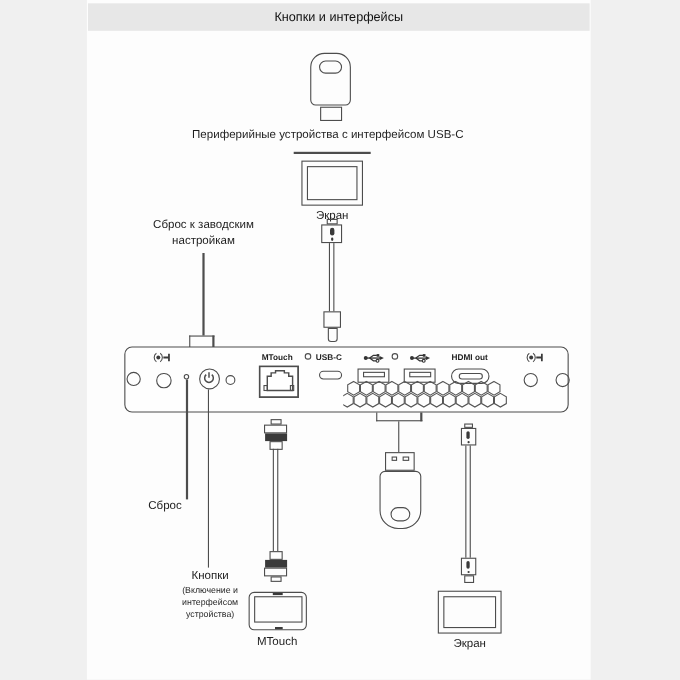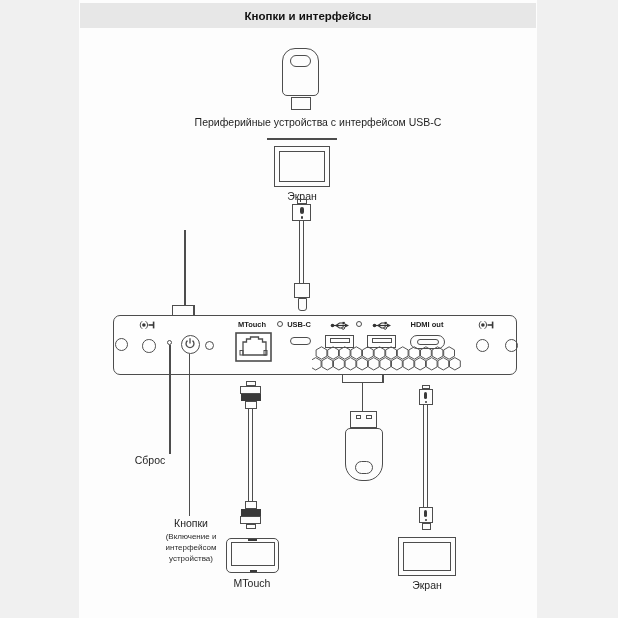--- a/index.html
+++ b/index.html
@@ -5,21 +5,21 @@
   :root{
     --ln:#4d4d4d;
     --txt:#1f1f1f;
   }
   html,body{margin:0;padding:0;}
   body{background:#e9e9e9;font-family:"Liberation Sans",sans-serif;}
   .page{position:relative;width:618px;height:618px;background:#f0f0f0;overflow:hidden;margin:0 auto;}
   .abs{position:absolute;box-sizing:border-box;}
   .content{left:79px;top:0;width:458px;height:618px;background:#fdfdfd;}
   .headerbar{left:80px;top:3px;width:456px;height:25px;background:#e7e7e7;display:flex;align-items:center;justify-content:center;}
-  .headerbar .title{font-size:11.5px;font-weight:bold;color:#111;text-align:center;}
+  .headerbar .title{font-size:11.5px;font-weight:normal;color:#111;text-align:center;}
   .lbl{font-size:10.5px;color:var(--txt);text-align:center;line-height:15px;}
   .plbl{font-size:7.5px;font-weight:bold;color:#222;text-align:center;line-height:9px;}
   .note{font-size:8px;color:#2a2a2a;text-align:center;line-height:11px;}
   .bx{border:1.5px solid var(--ln);background:transparent;}
   .circ{border:1.4px solid var(--ln);border-radius:50%;}
   .ln{background:var(--ln);}
   .cable{border-left:1.3px solid var(--ln);border-right:1.3px solid var(--ln);}
   .dark{background:#3a3a3a;}
   svg{display:block;}
 </style>
@@ -29,35 +29,39 @@
 <div class="page">
   <div class="abs content"></div>
 
   <div class="abs headerbar">
     <span class="title">Кнопки и интерфейсы</span>
   </div>
 
   <div class="abs bx" style="left:282px;top:48px;width:37px;height:48px;border-width:1.6px;border-radius:13px 13px 5px 5px;"></div>
   <div class="abs bx" style="left:290px;top:55px;width:21px;height:12px;border-radius:7px;"></div>
   <div class="abs bx" style="left:291px;top:97px;width:20px;height:13px;"></div>
-  <div class="abs lbl" style="left:168px;top:115px;width:300px;">Периферийные устройства с интерфейсом USB-C</div>
+  <div class="abs lbl" style="left:148px;top:115px;width:300px;">Периферийные устройства с интерфейсом USB-C</div>
   <div class="abs ln" style="left:267px;top:138px;width:70px;height:1.6px;"></div>
 
   <div class="abs bx" style="left:274px;top:146px;width:56px;height:41px;border-width:1.7px;"></div>
   <div class="abs bx" style="left:279px;top:151px;width:46px;height:31px;border-width:1.1px;"></div>
   <div class="abs lbl" style="left:262px;top:189px;width:80px;">Экран</div>
 
   <div class="abs bx" style="left:297px;top:199px;width:10px;height:5px;border-width:1.3px;"></div>
   <div class="abs bx" style="left:292px;top:204px;width:19px;height:17px;"></div>
   <div class="abs dark" style="left:300px;top:207px;width:3.5px;height:7px;border-radius:2px;"></div>
   <div class="abs dark" style="left:300.5px;top:216px;width:2.5px;height:2.5px;border-radius:50%;"></div>
   <div class="abs cable" style="left:298.5px;top:221px;width:5.5px;height:62px;"></div>
   <div class="abs bx" style="left:294px;top:283px;width:16px;height:15px;"></div>
   <div class="abs bx" style="left:297.5px;top:298px;width:9px;height:13px;border-width:1.4px;border-radius:0 0 3px 3px;"></div>
 
+  <div class="abs lbl" style="left:125px;top:197px;width:120px;">
+    <div>Сброс к заводским</div>
+    <div>настройкам</div>
+  </div>
   <div class="abs ln" style="left:184.3px;top:230px;width:1.4px;height:75px;"></div>
   <div class="abs ln" style="left:171.5px;top:304.5px;width:23.2px;height:1.4px;"></div>
   <div class="abs ln" style="left:171.5px;top:304.5px;width:1.4px;height:11px;"></div>
   <div class="abs ln" style="left:193.3px;top:304.5px;width:1.4px;height:11px;"></div>
 
   <div class="abs bx" style="left:113px;top:315px;width:404px;height:60px;border-width:1.7px;border-radius:7px;background:#fefefe;"></div>
 
   <div class="abs circ" style="left:114.5px;top:338px;width:13px;height:13px;"></div>
   <div class="abs" style="left:138px;top:319px;">
     <svg width="18" height="12" viewBox="0 0 18 12">

